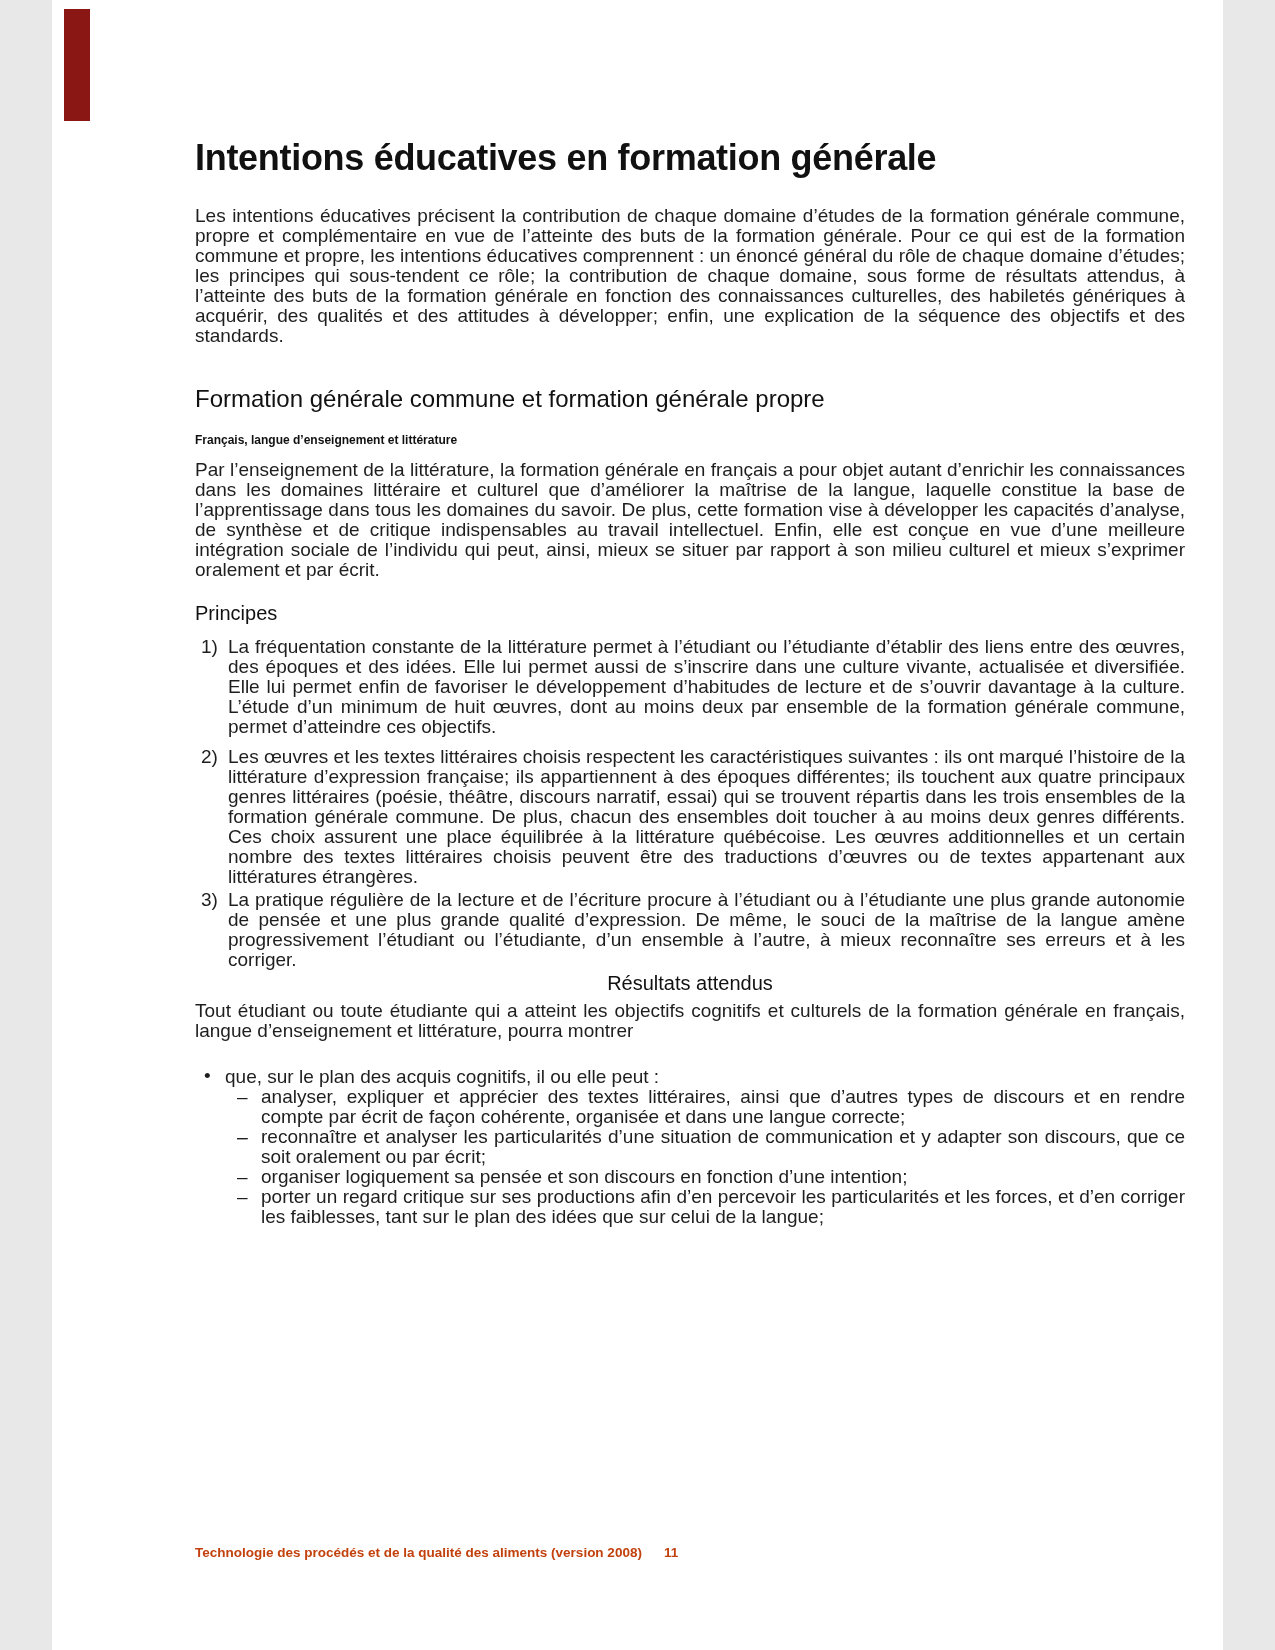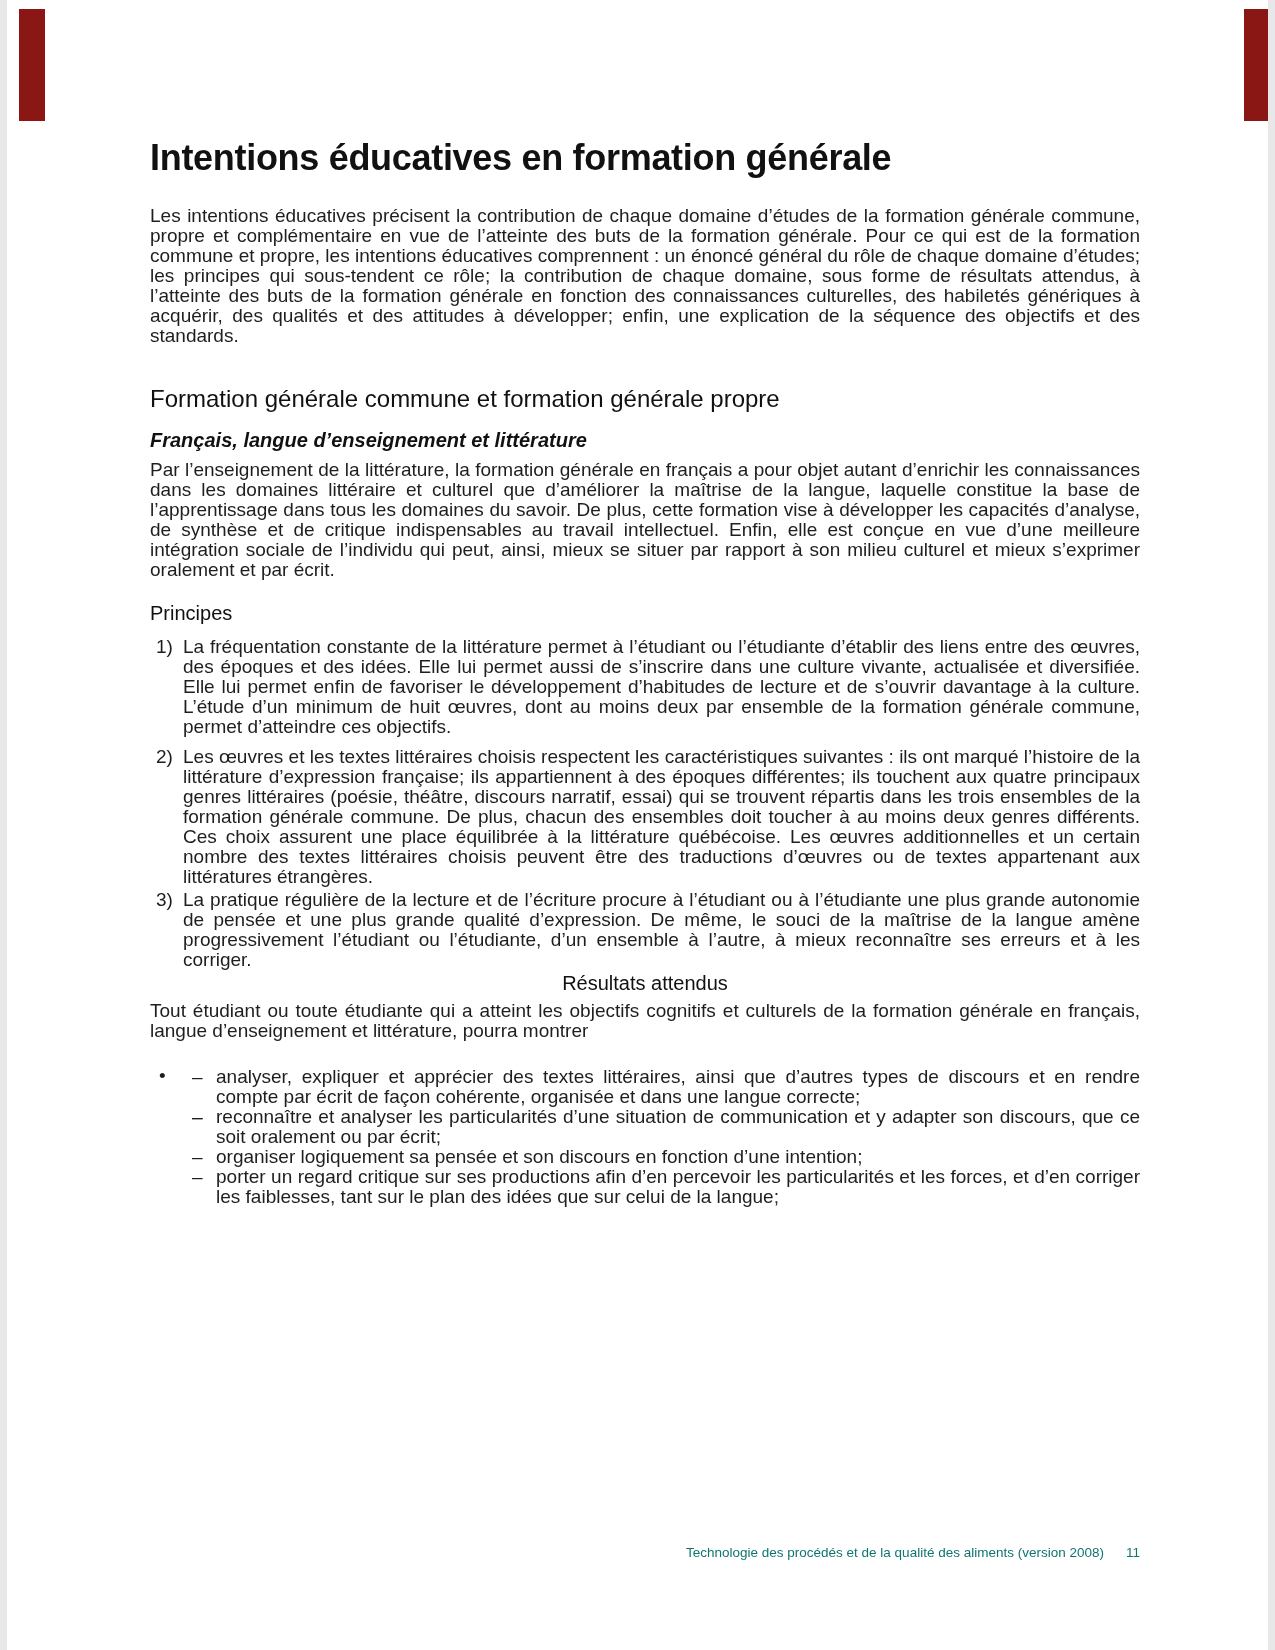--- a/index.html
+++ b/index.html
@@ -1,18 +1,18 @@
 <!DOCTYPE html>
 <html lang="fr"><head>
 <meta charset="utf-8">
 <style>
   html, body { margin: 0; padding: 0; background: #e8e8e8; }
   .page {
     position: relative;
-    width: 1261px;
+    width: 1171px;
     height: 1650px;
     background: #ffffff;
     margin: 0 auto;
     overflow: hidden;
     font-family: "Liberation Sans", "DejaVu Sans", sans-serif;
     color: #1e1e1e;
   }
   .corner-mark {
     position: absolute;
     top: 9px;
@@ -48,25 +48,24 @@
   p.intro   { margin-top: 26px; }
   h2.sec-title {
     margin: 38px 0 0 0;
     font-size: 24px;
     line-height: 30px;
     font-weight: 400;
     color: #111;
   }
   h3.sub-title {
     margin: 13px 0 0 0;
-    font-size: 20px;
+    font-size: 12px;
     line-height: 26px;
     font-weight: 700;
     color: #111;
-    font-style: italic;
   }
   p.french-body { margin-top: 7px; }
   h4.minor-title {
     margin: 20px 0 0 0;
     font-size: 20px;
     line-height: 26px;
     font-weight: 400;
     color: #111;
   }
   h4.minor-title.tight { margin-top: 0; text-align: center; }
@@ -106,24 +105,25 @@
     position: absolute;
     left: 0;
     top: 0;
   }
 
   .footer {
     position: absolute;
     top: 1544px;
     left: 143px;
     width: 990px;
-    text-align: right;
+    text-align: left;
     font-size: 13.5px;
     line-height: 17px;
-    color: #0f766e;
+    color: #c2410c;
+    font-weight: bold;
   }
   .footer .page-num { margin-left: 22px; }
 </style>
 </head>
 <body>
 
 <div class="page">
 
   <div class="corner-mark left"></div>
   <div class="corner-mark right"></div>
@@ -157,20 +157,21 @@
       <span>La pratique régulière de la lecture et de l’écriture procure à l’étudiant ou à l’étudiante une plus grande autonomie de pensée et une plus grande qualité d’expression. De même, le souci de la maîtrise de la langue amène progressivement l’étudiant ou l’étudiante, d’un ensemble à l’autre, à mieux reconnaître ses erreurs et à les corriger.</span>
     </div>
 
     <h4 class="minor-title tight">Résultats attendus</h4>
 
     <p class="body-text resultats-intro">Tout étudiant ou toute étudiante qui a atteint les objectifs cognitifs et culturels de la formation générale en français, langue d’enseignement et littérature, pourra montrer</p>
 
     <div class="bullet-block">
       <div class="body-text bullet-line">
         <span class="marker">•</span>
+        <span>que, sur le plan des acquis cognitifs, il ou elle peut :</span>
       </div>
 
       <div class="body-text dashitem">
         <span class="marker">–</span>
         <span>analyser, expliquer et apprécier des textes littéraires, ainsi que d’autres types de discours et en rendre compte par écrit de façon cohérente, organisée et dans une langue correcte;</span>
       </div>
       <div class="body-text dashitem">
         <span class="marker">–</span>
       </div>
       <div class="body-text dashitem">

